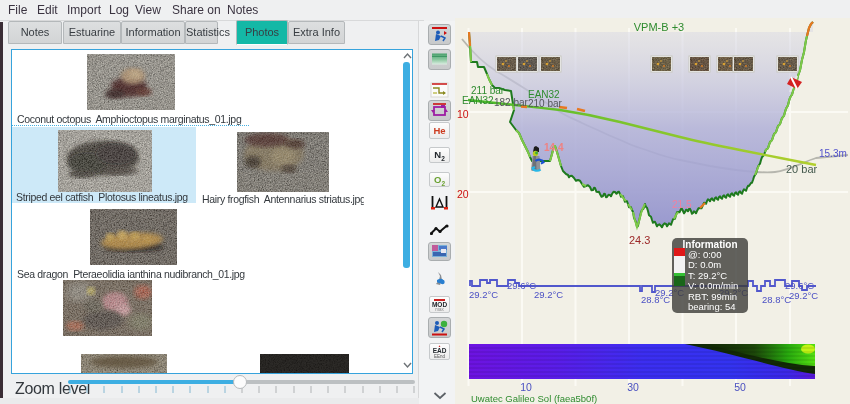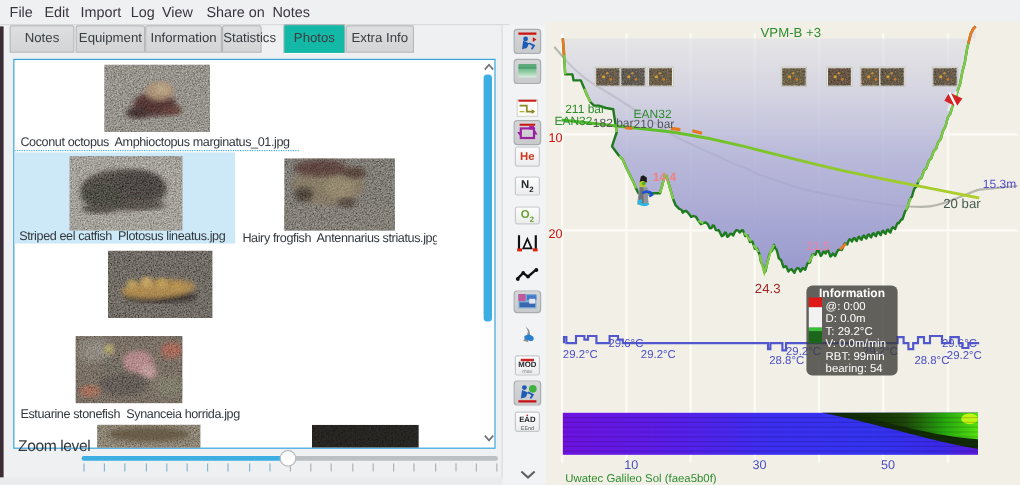--- a/index.html
+++ b/index.html
@@ -25,21 +25,21 @@
     <span style="left:109px">Log</span>
     <span style="left:135px">View</span>
     <span style="left:172px">Share on</span>
     <span style="left:227px">Notes</span>
   </div>
   <div class="abs" style="left:0;top:20px;width:424px;height:1px;background:#d8d9da"></div>
 
   <div class="abs" style="left:0;top:22px;width:3px;height:376px;background:#3a2d35"></div>
 
   <div class="tab" style="left:8px;width:54px">Notes</div>
-  <div class="tab" style="left:63px;width:58px">Equipment</div>
+  <div class="tab" style="left:63px;width:58px">Estuarine</div>
   <div class="tab" style="left:121px;width:64px">Information</div>
   <div class="tab" style="left:185px;width:33px">Statistics</div>
   <div class="tab sel" style="left:236px;width:52px">Photos</div>
   <div class="tab" style="left:288px;width:57px">Extra Info</div>
 
   <div class="abs" style="left:11px;top:49px;width:402px;height:325px;background:#ffffff;border:1px solid #36a3dc;overflow:hidden">
   </div>
 
   <div class="abs" style="left:12px;top:50px;width:352px;height:323px;overflow:hidden">
     <div class="abs" style="left:0;top:77px;width:184px;height:76px;background:#cde9f8"></div>
@@ -134,32 +134,32 @@
       <ellipse cx="43" cy="8" rx="34" ry="6" fill="#5a4c36" opacity="0.7" filter="url(#b2)"></ellipse>
     </svg>
     <svg class="thumb" style="left:248px;top:304px" width="89" height="56">
       <rect width="89" height="56" fill="#141210"></rect>
       <rect width="89" height="56" filter="url(#nW)" opacity="0.1"></rect>
     </svg>
     <div class="cap" style="left:5px;top:63px">Coconut octopus  Amphioctopus marginatus_01.jpg</div>
     <div class="abs" style="left:0px;top:75px;width:237px;height:1px;border-bottom:1px dotted #45b0e2"></div>
     <div class="cap" style="left:4px;top:141px">Striped eel catfish  Plotosus lineatus.jpg</div>
     <div class="cap" style="left:190px;top:143px">Hairy frogfish  Antennarius striatus.jpg</div>
-    <div class="cap" style="left:5px;top:289px">Estuarine stonefish  Synanceia horrida.jpg</div>
+    <div class="cap" style="left:5px;top:218px">Sea dragon  Pteraeolidia ianthina nudibranch_01.jpg</div>
   </div>
 
   <svg class="abs" style="left:402px;top:52px" width="11" height="8">
     <path d="M2 6 L5.5 2 L9 6" stroke="#6e7377" stroke-width="1.4" fill="none"></path>
   </svg>
   <div class="abs" style="left:403px;top:62px;width:7px;height:206px;background:#3daee2;border-radius:3px"></div>
   <svg class="abs" style="left:402px;top:361px" width="11" height="8">
     <path d="M2 2 L5.5 6 L9 2" stroke="#6e7377" stroke-width="1.4" fill="none"></path>
   </svg>
 
-  <div class="cap" style="left:15px;top:364px;font-size:13px">Zoom level</div>
+  <div class="cap" style="left:15px;top:380px;font-size:16px">Zoom level</div>
   <div class="abs" style="left:68px;top:380px;width:172px;height:4px;background:#3daee2;border-radius:2px"></div>
   <div class="abs" style="left:240px;top:380px;width:175px;height:4px;background:#bcc0c2;border-radius:2px"></div>
   <svg class="abs" style="left:68px;top:386px" width="348" height="8">
     <g stroke="#84b8d2" stroke-width="1">
       <line x1="2" y1="0" x2="2" y2="7"></line>
       <line x1="19" y1="0" x2="19" y2="7"></line>
       <line x1="36" y1="0" x2="36" y2="7"></line>
       <line x1="54" y1="0" x2="54" y2="7"></line>
       <line x1="71" y1="0" x2="71" y2="7"></line>
       <line x1="88" y1="0" x2="88" y2="7"></line>

